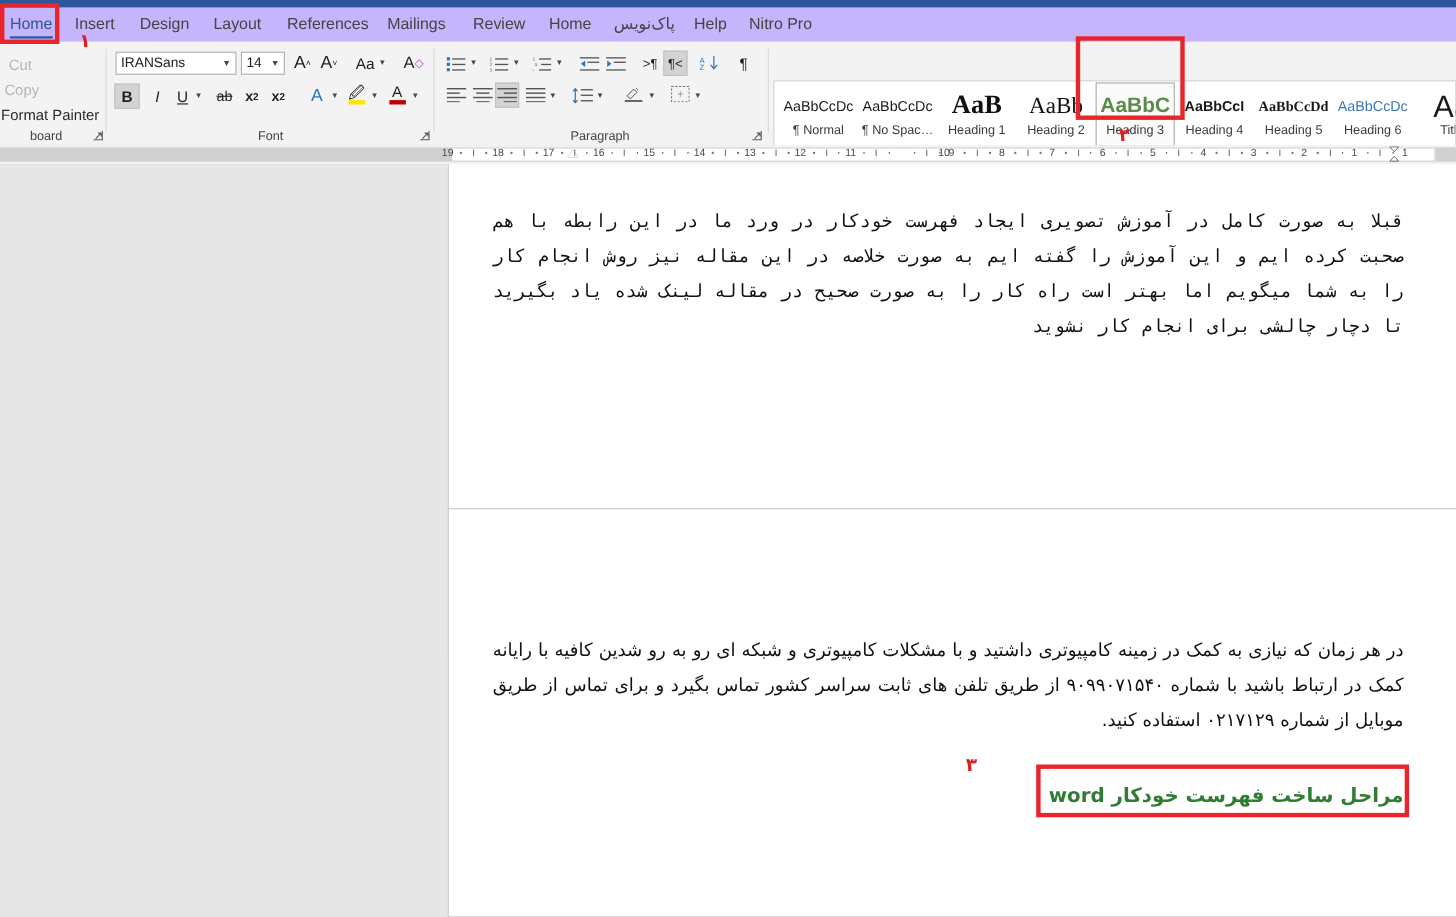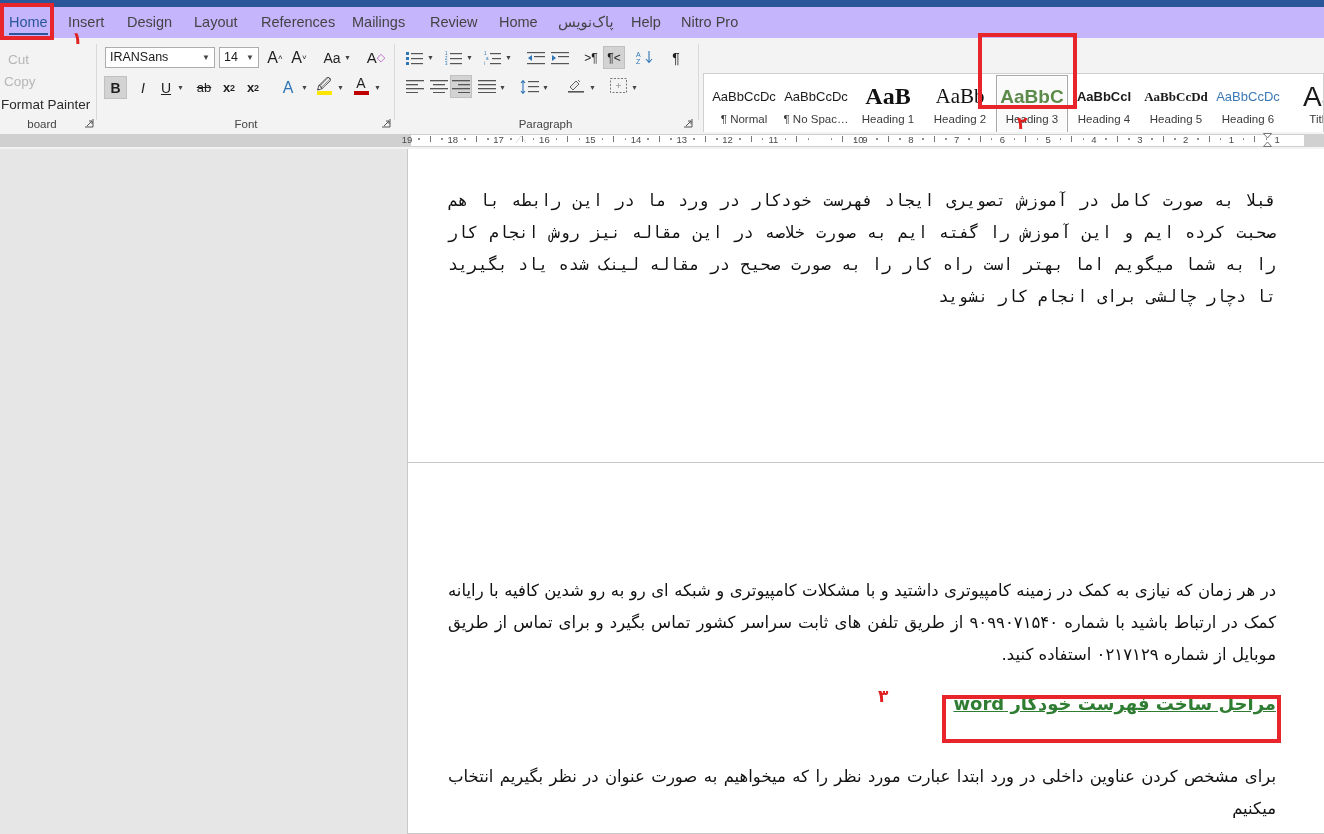--- a/index.html
+++ b/index.html
@@ -422,22 +422,21 @@
     </div>
 
   <div class="canvas">
 
     <div class="page" style="top:-160px;height:608px;">
       <div class="ptxt" style="left:40px;right:48px;top:196px;font-family:Liberation Mono, monospace;">قبلا به صورت کامل در آموزش تصویری ایجاد فهرست خودکار در ورد ما در این رابطه با هم صحبت کرده ایم و این آموزش را گفته ایم به صورت خلاصه در این مقاله نیز روش انجام کار را به شما میگویم اما بهتر است راه کار را به صورت صحیح در مقاله لینک شده یاد بگیرید تا دچار چالشی برای انجام کار نشوید</div>
     </div>
 
     <div class="page" style="top:313px;height:372px;">
       <div class="ptxt" style="left:40px;right:48px;top:112px;">در هر زمان که نیازی به کمک در زمینه کامپیوتری داشتید و با مشکلات کامپیوتری و شبکه ای رو به رو شدین کافیه با رایانه کمک در ارتباط باشید با شماره ۹۰۹۹۰۷۱۵۴۰ از طریق تلفن های ثابت سراسر کشور تماس بگیرد و برای تماس از طریق موبایل از شماره ۰۲۱۷۱۲۹ استفاده کنید.</div>
-      <div class="ptxt hl-green" style="left:40px;right:48px;top:225px;text-align-last:right;text-decoration:underline;">مراحل ساخت فهرست خودکار word</div>
-      <div class="ptxt" style="left:40px;right:48px;top:298px;">برای مشخص کردن عناوین داخلی در ورد ابتدا عبارت مورد نظر را که میخواهیم به صورت عنوان در نظر بگیریم انتخاب میکنیم</div>
+      <div class="ptxt hl-green" style="left:40px;right:48px;top:245px;text-align-last:right;">مراحل ساخت فهرست خودکار word</div>
     </div>
   </div>
 
   <div class="redbox" style="left:0px;top:3px;width:54px;height:37px;"></div>
   <div class="redbox" style="left:978px;top:33px;width:99px;height:76px;"></div>
   <div class="redbox" style="left:942px;top:695px;width:339px;height:48px;"></div>
 
   <div class="annot" id="annot0" style="left: 72px; top: 28px;">۱</div>
   <div class="annot" id="annot1" style="left: 1017px; top: 113px;">۲</div>
   <div class="annot" id="annot2" style="left: 878px; top: 686px;">۳</div>

